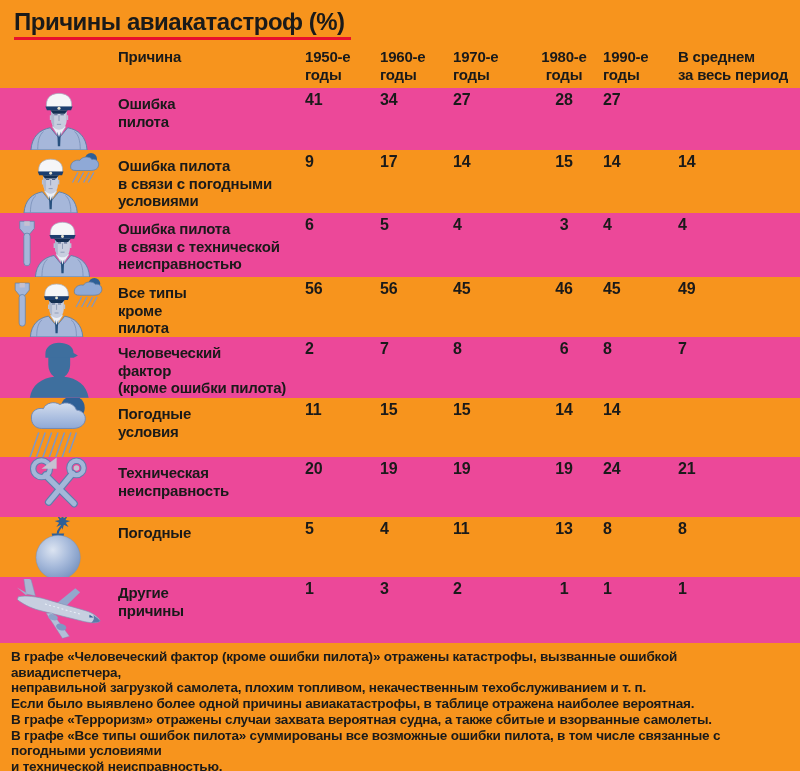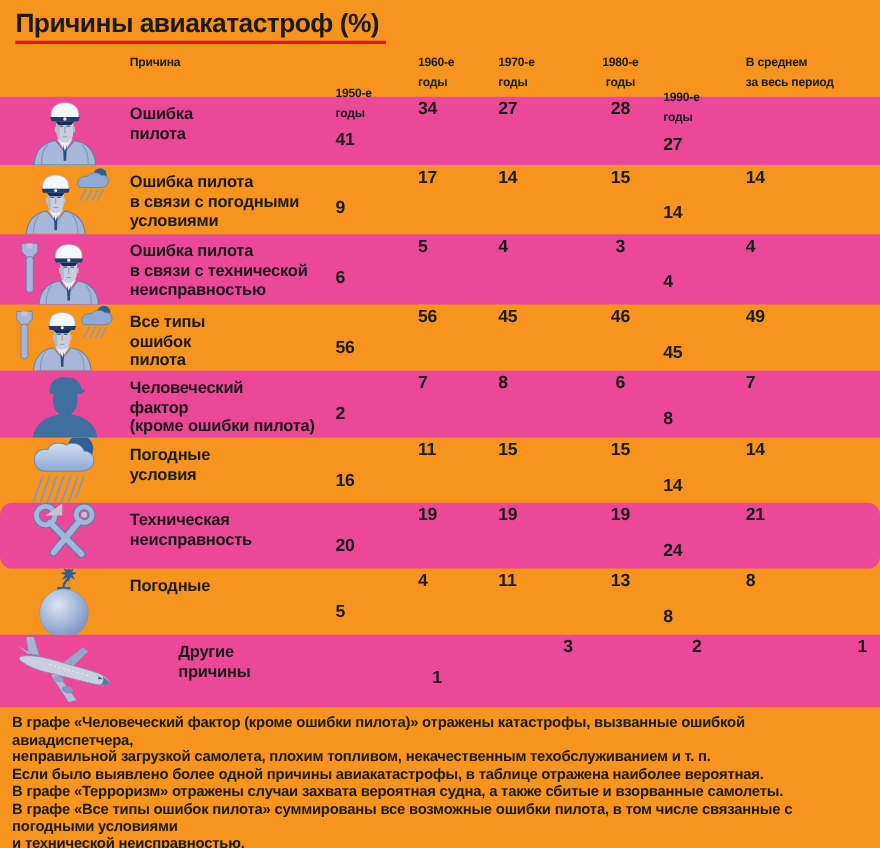--- a/index.html
+++ b/index.html
@@ -17,41 +17,41 @@
     line-height:26px; border-bottom:3px solid #E8112D; padding-bottom:2px; padding-right:6px;
   }
 
   
   .trow { display:flex; align-items:stretch; }
   .cell { flex:none; }
   .cell.c-icon  { width:118px; display:flex; justify-content:center; align-items:flex-end; overflow:hidden; }
   .cell.c-icon.mid { align-items:center; }
   .cell.c-label { width:187px; padding-top:7px; font-size:15px; font-weight:bold; line-height:17.5px; letter-spacing:-0.2px; }
   .cell.c-v     { padding-top:3px; font-size:16px; font-weight:bold; letter-spacing:-0.2px; }
-  .trow .cell:nth-child(3) { width:75px;margin-top:28px; }
+  .trow .cell:nth-child(3) { width:75px; }
   .trow .cell:nth-child(4) { width:73px; }
   .trow .cell:nth-child(5) { width:72px; }
   .trow .cell:nth-child(6) { width:78px;text-align:center; }
-  .trow .cell:nth-child(7) { width:75px;margin-top:32px; }
+  .trow .cell:nth-child(7) { width:75px; }
   .trow .cell:nth-child(8) { flex:1; }
 
   .thead { height:44px; }
-  .thead .cell.c-label, .thead .cell.c-v { font-size:11px; font-weight:bold; line-height:18px; padding-top:4px; }
+  .thead .cell.c-label, .thead .cell.c-v { font-size:15px; font-weight:bold; line-height:18px; padding-top:4px; }
 
   .bg-lav { background:#ec4899; }
   .bg-org { background:#F7941D; }
   .tbody .trow:nth-child(1) { height:62px; }
   .tbody .trow:nth-child(2) { height:63px; }
   .tbody .trow:nth-child(3) { height:64px; }
   .tbody .trow:nth-child(4) { height:60px; }
   .tbody .trow:nth-child(5) { height:61px; }
   .tbody .trow:nth-child(6) { height:59px; }
-  .tbody .trow:nth-child(7) { height:60px;border-radius:11px; }
+  .tbody .trow:nth-child(7) { height:60px; }
   .tbody .trow:nth-child(8) { height:60px; }
-  .tbody .trow:nth-child(9) { height:66px;gap:44px; }
+  .tbody .trow:nth-child(9) { height:66px; }
 
   
   .notes { padding:6px 12px 0 11px; }
   .note { font-size:13.5px; font-weight:bold; line-height:15.7px; letter-spacing:-0.2px; }
 </style>
 </head>
 <body>
 
 <svg width="0" height="0" style="position:absolute" aria-hidden="true">
   <defs>
@@ -171,21 +171,21 @@
 
     <div class="trow bg-org">
       <div class="cell c-icon">
         <svg viewBox="0 0 100 62" width="100" height="60">
           <use href="#sym-wrench" x="2" y="4" width="20" height="50"></use>
           <use href="#sym-pilot" x="12" y="4" width="71" height="58"></use>
           <use href="#sym-cloudrain" x="62" y="0" width="34" height="32"></use>
         </svg>
       </div>
       <div class="cell c-label preline">Все типы
-ошибок
+кроме
 пилота</div>
       <div class="cell c-v">56</div>
       <div class="cell c-v">56</div>
       <div class="cell c-v">45</div>
       <div class="cell c-v">46</div>
       <div class="cell c-v">45</div>
       <div class="cell c-v">49</div>
     </div>
 
     <div class="trow bg-lav">
@@ -217,21 +217,20 @@
               <path d="M34 42 L24 70"></path>
             <path d="M41 42 L31 70"></path>
               <path d="M48 42 L38 70"></path>
               <path d="M55 42 L45 70"></path>
               <path d="M61 42 L53 64"></path>
           </g>
         </svg>
       </div>
       <div class="cell c-label preline">Погодные
 условия</div>
-      <div class="cell c-v">16</div>
       <div class="cell c-v">11</div>
       <div class="cell c-v">15</div>
       <div class="cell c-v">15</div>
       <div class="cell c-v">14</div>
       <div class="cell c-v">14</div>
     </div>
 
     <div class="trow bg-lav">
       <div class="cell c-icon mid">
         <svg viewBox="0 0 78 78" width="62" height="62">

